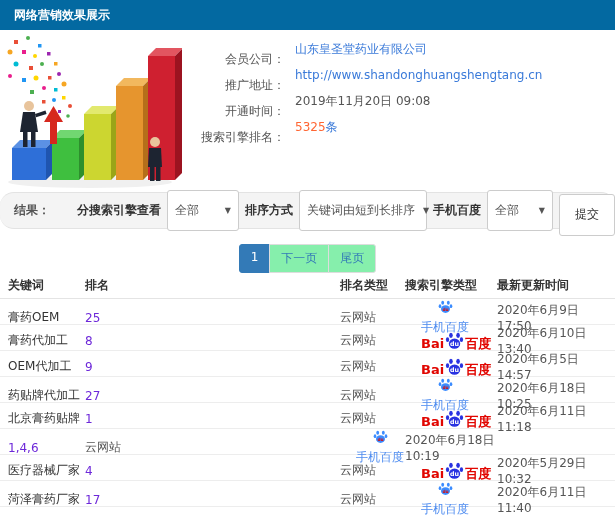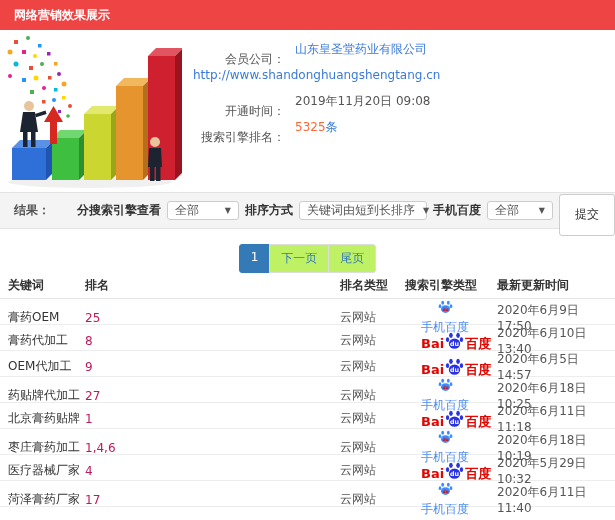--- a/index.html
+++ b/index.html
@@ -3,75 +3,75 @@
 <meta charset="utf-8">
 <style>
   * { box-sizing: border-box; }
   html,body { margin:0; padding:0; }
   body {
     width:615px; height:520px; overflow:hidden; position:relative;
     background:#fff; font-family:"DejaVu Sans","Liberation Sans",sans-serif;
     font-size:12px; color:#555;
   }
   
-  .top-bar { height:30px; background:#ef4444; display:flex; align-items:center; padding-left:14px; }
+  .top-bar { height:30px; background:#0369a1; display:flex; align-items:center; padding-left:14px; }
   .top-bar-title { color:#fff; font-weight:bold; font-size:12px; }
 
   
   .info-section { position:absolute; top:30px; left:0; width:615px; height:160px; background:#fff; }
   .chart-illustration { position:absolute; left:2px; top:2px; }
   .info-rows { position:absolute; left:183px; top:6px; width:430px; }
   .info-row { display:flex; align-items:center; height:26px; }
   .info-label { width:102px; text-align:right; color:#555; flex:none;margin-top:20px; }
   .info-value { margin-left:10px; color:#555; }
   .link-blue { color:#3a7ad9; text-decoration:none; cursor:pointer; }
   .num-orange { color:#ff6633; }
   .unit-blue { color:#3a7ad9; }
 
   
   .filter-bar {
     position:absolute; top:192px; left:0; width:615px; height:37px;
     background:#f4f4f4; border-top:1px solid #e3e3e3; border-bottom:1px solid #e3e3e3;
-    display:flex; align-items:center; padding-left:14px;
+    display:flex; align-items:center; padding-left:14px;border-radius:14px;
   }
   .result-label { font-weight:bold; color:#555; }
   .filter-group { margin-left:auto; display:flex; align-items:center; gap:6px; }
   .filter-label { font-weight:bold; color:#333; white-space:nowrap; }
   .select-box {
-    background:#fff; border:1px solid #ccc; border-radius:3px; height:19px;
+    background:#fff; border:1px solid #ccc; border-radius:3px; height:41px;
     display:flex; align-items:center; padding:0 7px; cursor:pointer; white-space:nowrap;
   }
   .select-box .caret { margin-left:auto; font-size:8px; color:#555; padding-left:8px; }
   .sel-engine { width:72px; }
   .sel-sort   { width:128px; }
   .sel-article{ width:66px; }
   .submit-btn {
     background:#fff; border:1px solid #ccc; border-radius:3px; height:42px;
     padding:0 15px; color:#333; font-size:12px; cursor:pointer; white-space:nowrap;margin-top:8px;
   }
 
   
   .pagination { position:absolute; top:244px; left:0; width:615px; display:flex; justify-content:center; }
   .page-item {
-    border:1px solid #ddd; background:#bef264; color:#337ab7; padding:5px 11px;
+    border:1px solid #ddd; background:#86efac; color:#337ab7; padding:5px 11px;
     margin-left:-1px; cursor:pointer; font-size:12px;
   }
   .page-item:first-child { border-radius:3px 0 0 3px; margin-left:0; }
   .page-item:last-child  { border-radius:0 3px 3px 0; }
   .page-item.active { background:#337ab7; border-color:#337ab7; color:#fff; }
 
   
   .rank-table { position:absolute; top:272px; left:0; width:615px; }
   .trow {
     display:grid; grid-template-columns:77px 255px 65px 92px 1fr;
     align-items:center; height:26px; padding-left:8px; border-bottom:1px solid #ededed;
   }
   .trow.thead { font-weight:bold; color:#333; height:27px; border-bottom:1px solid #e4e4e4; }
   .cell-keyword { color:#333; }
-  .cell-rank { color:#be185d; cursor:pointer; }
+  .cell-rank { color:#6d28d9; cursor:pointer; }
   .cell-rank-type { color:#555; }
   .cell-engine { display:flex; align-items:center; padding-left:16px; }
   .cell-updated { color:#555; }
 
   .mobile-engine { display:flex; align-items:center; gap:5px; color:#4e8cf0;flex-direction:column; }
   .baidu-logo { display:flex; align-items:flex-end; font-weight:bold; color:#e10601; font-size:13px; line-height:1; }
   .baidu-logo .bai-txt, .baidu-logo .cn-txt { letter-spacing:0;text-align:right; }
   .baidu-logo svg { margin:0 1px; }
 </style>
 </head>
@@ -149,20 +149,21 @@
         <circle cx="66" cy="84" r="1.8" fill="#4caf50"></circle>
     </g>
   </svg>
 
   <div class="info-rows">
     <div class="info-row">
       <span class="info-label">会员公司：</span>
       <a class="info-value link-blue">山东皇圣堂药业有限公司</a>
     </div>
     <div class="info-row">
+      <span class="info-label">推广地址：</span>
       <a class="info-value link-blue">http://www.shandonghuangshengtang.cn</a>
     </div>
     <div class="info-row">
       <span class="info-label">开通时间：</span>
       <span class="info-value">2019年11月20日 09:08</span>
     </div>
     <div class="info-row">
       <span class="info-label">搜索引擎排名：</span>
       <span class="info-value">
         <span class="num-orange">5325</span><span class="unit-blue">条</span>
@@ -312,21 +313,20 @@
           <ellipse cx="12" cy="16" rx="7.2" ry="6.5" fill="#2932e1"></ellipse>
           <text x="12" y="19" text-anchor="middle" font-size="8" font-weight="bold" fill="#ffffff">du</text>
         </svg>
         <span class="cn-txt">百度</span>
       </span>
     </span>
     <span class="cell-updated">2020年6月11日 11:18</span>
   </div>
 
   <div class="trow">
-    <span class="cell-keyword">枣庄膏药加工</span>
     <span class="cell-rank">1,4,6</span>
     <span class="cell-rank-type">云网站</span>
     <span class="cell-engine">
 
       <span class="mobile-engine">
         <svg width="15" height="15" viewBox="0 0 24 24">
           <ellipse cx="7.5" cy="6" rx="2.3" ry="3.2" fill="#3b8cff"></ellipse>
           <ellipse cx="16.5" cy="6" rx="2.3" ry="3.2" fill="#3b8cff"></ellipse>
           <ellipse cx="3.2" cy="11.5" rx="2.1" ry="3" fill="#3b8cff"></ellipse>
           <ellipse cx="20.8" cy="11.5" rx="2.1" ry="3" fill="#3b8cff"></ellipse>

